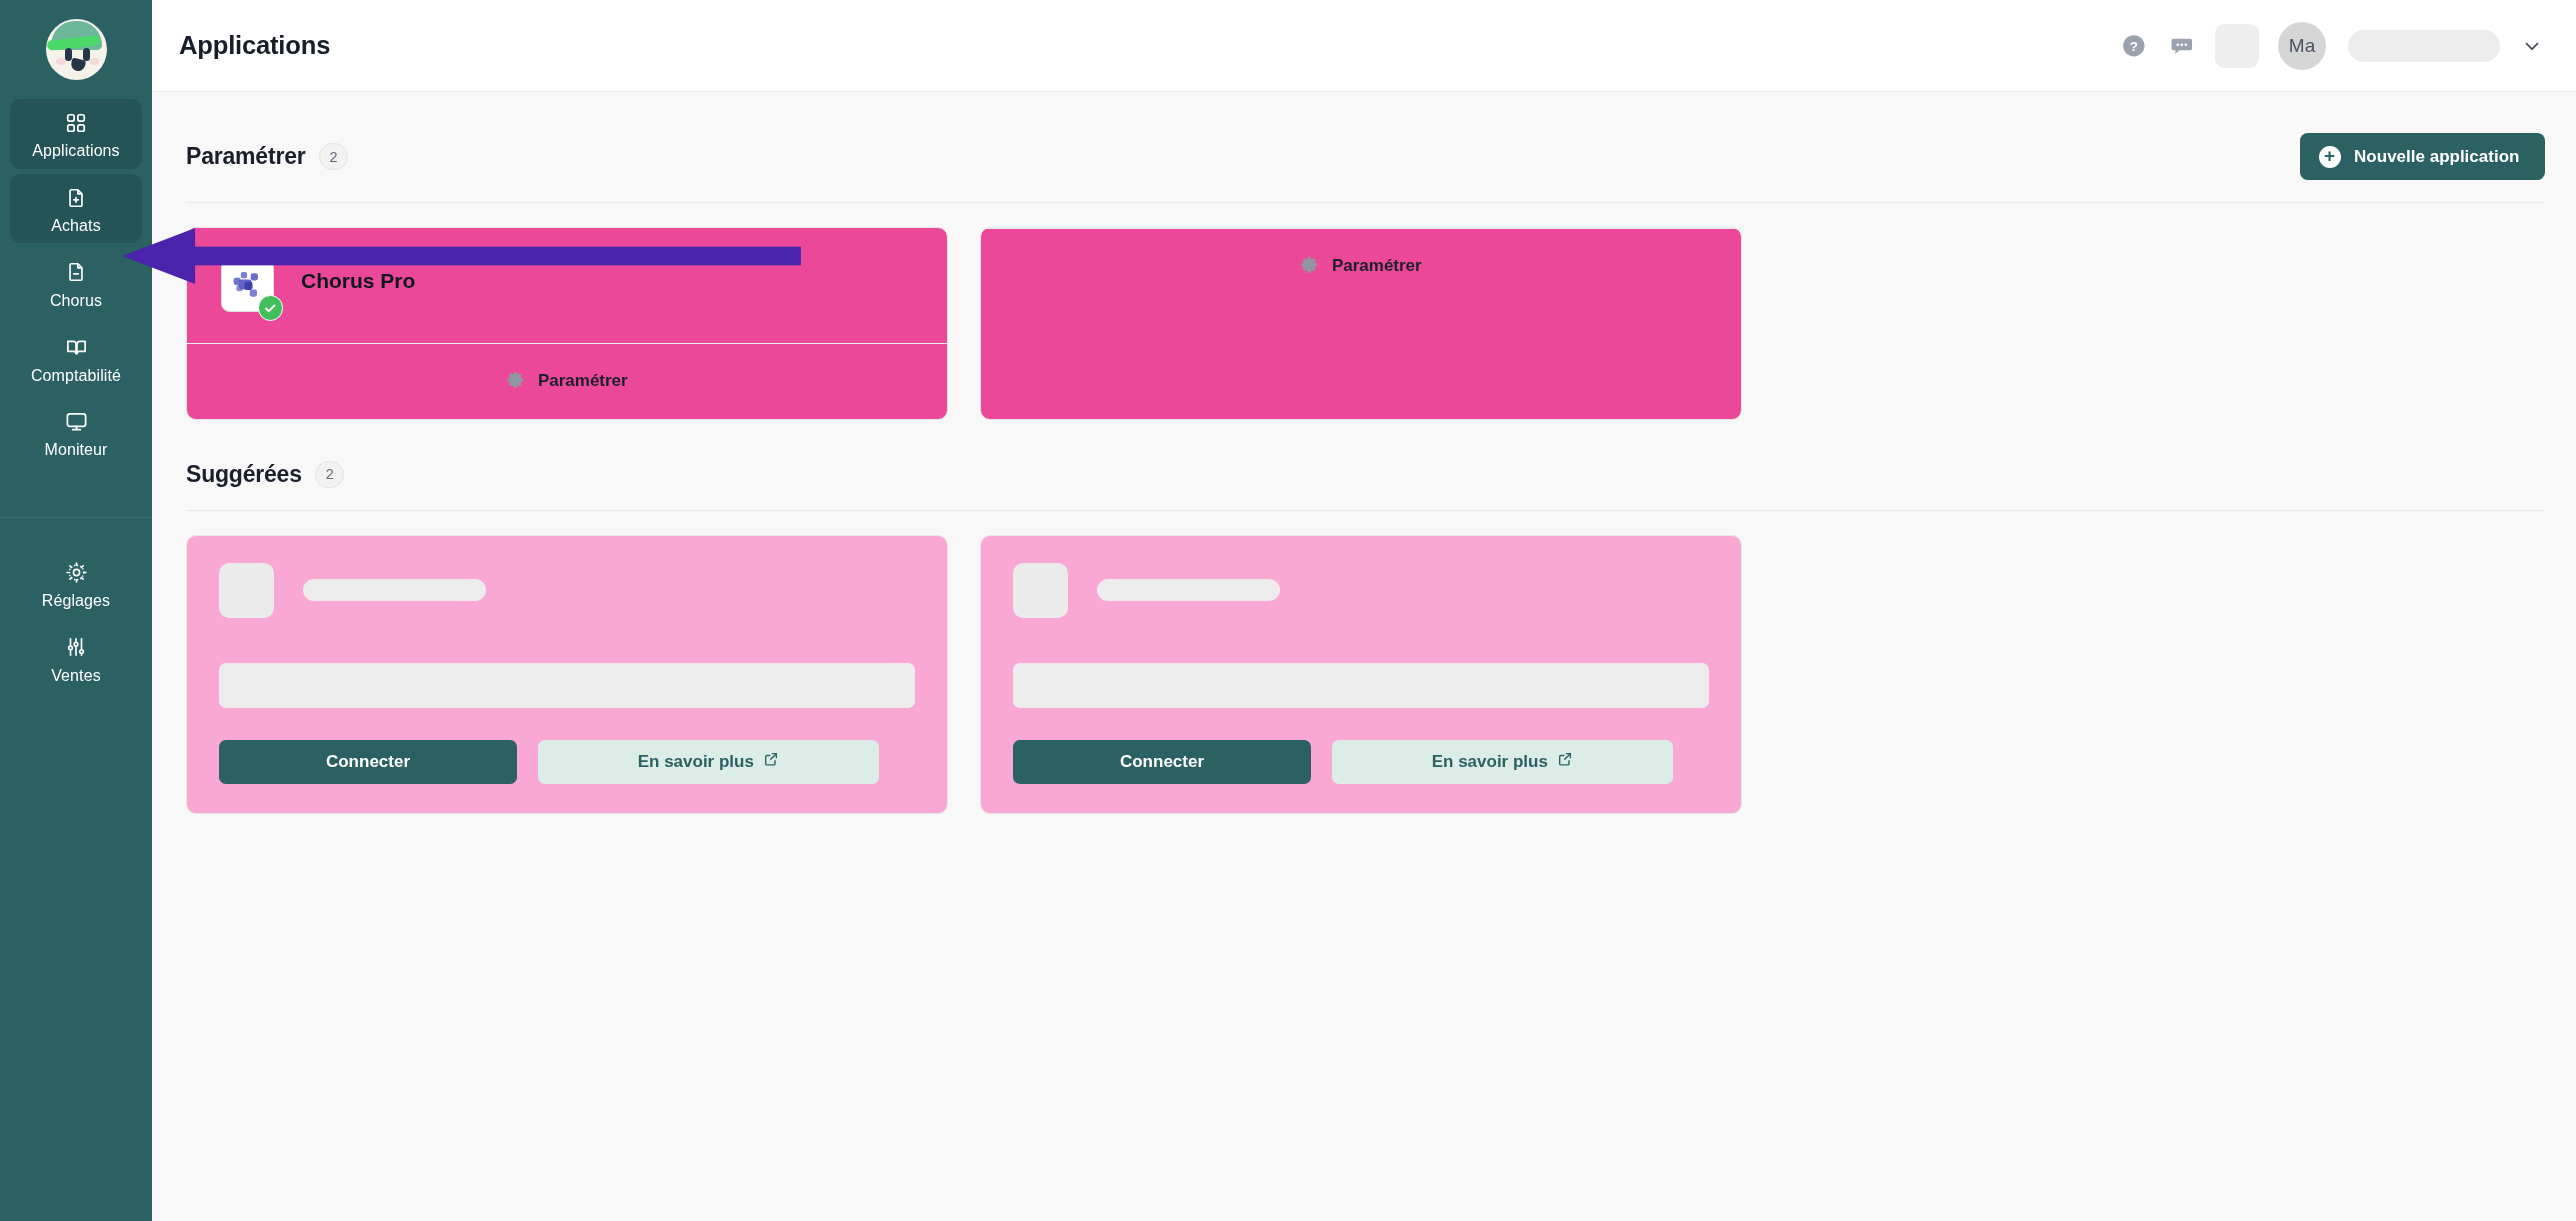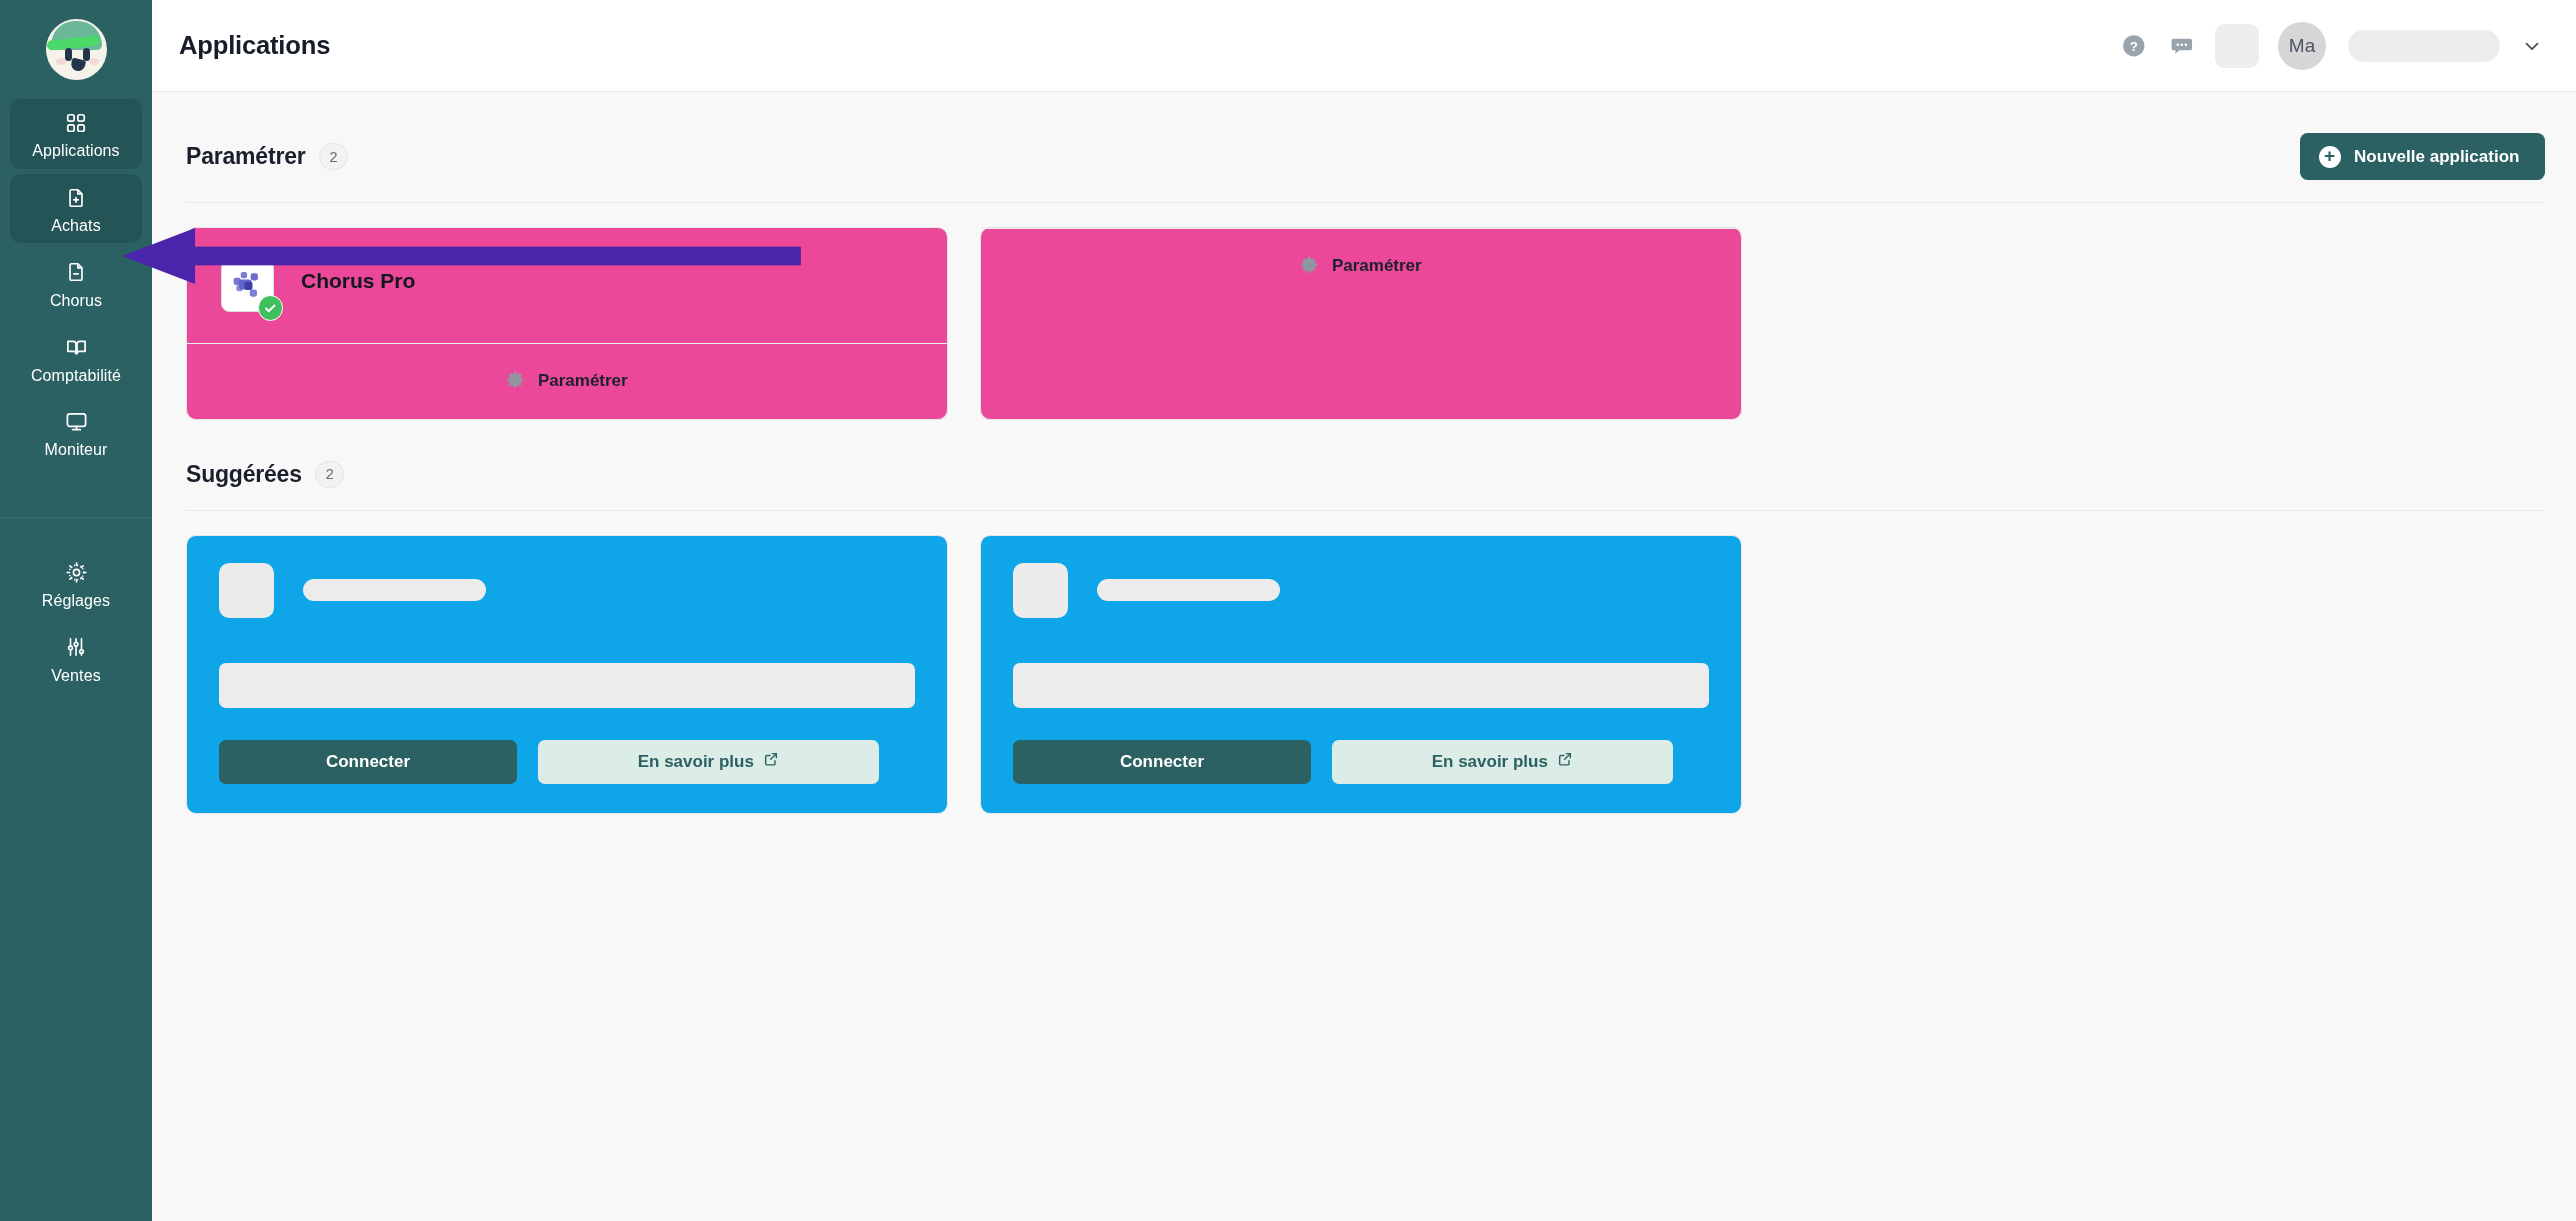--- a/index.html
+++ b/index.html
@@ -134,21 +134,21 @@
   .app-name { font-size: 21px; font-weight: 700; color: #12161f; margin-top: 10.2px; }
   .card-sep { height: 0.9px; background: #ededed; }
   .card-foot {
     height: 75px; display: flex; align-items: center; justify-content: center;
     gap: 12px; cursor: pointer;
   }
   .card-foot .lbl { font-size: 17px; font-weight: 700; color: #1b212c; }
 
   
   .scard {
-    width: 762px; background: #0ea5e9;
+    width: 762px; background: #f9a8d4;
     border: 0.9px solid #e6e6e6; border-radius: 10.2px;
     padding: 27px 32px 29px;
     display: flex; flex-direction: column;
   }
   .sk-row { display: flex; align-items: center; gap: 29px; }
   .sk-tile { width: 55px; height: 55px; border-radius: 10.2px; background: #ebebeb; }
   .sk-line-sm { width: 183px; height: 22px; border-radius: 11px; background: #ececec; }
   .sk-block { margin-top: 45px; height: 45px; border-radius: 6.8px; background: #ececec; }
   .sbtn-row { display: flex; gap: 21px; margin-top: 32px; }
   .btn-connect {

